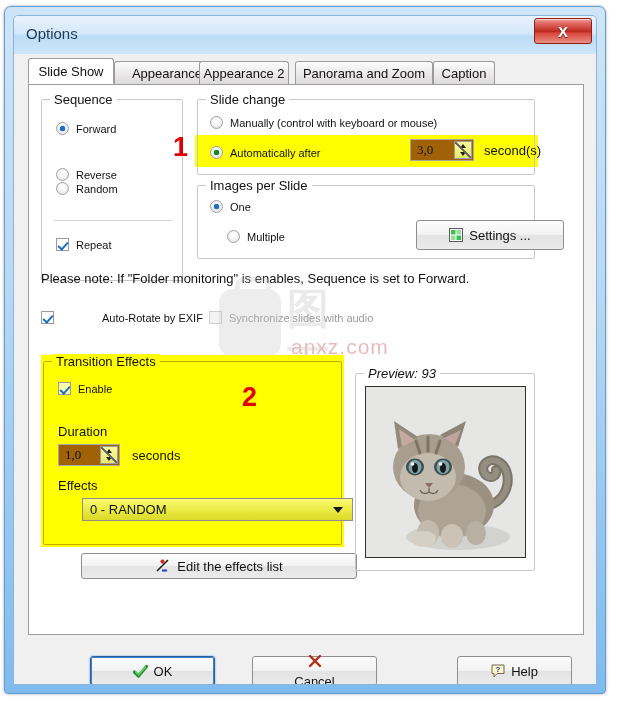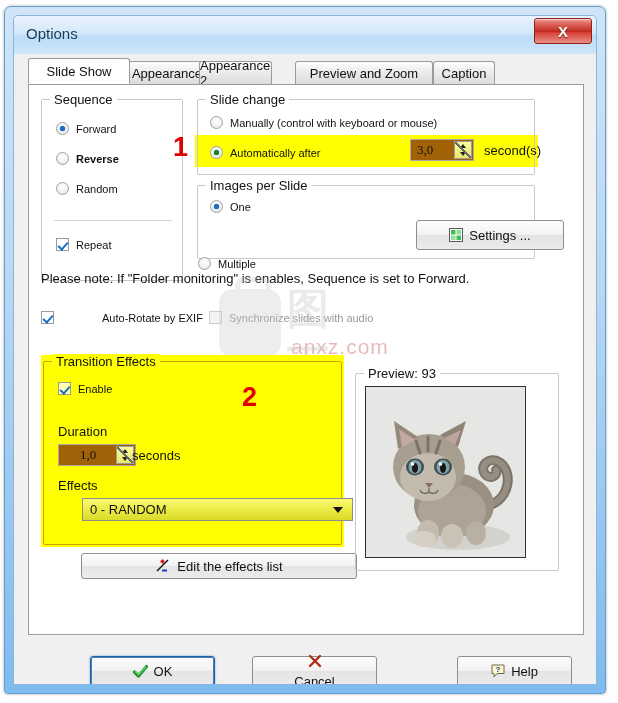--- a/index.html
+++ b/index.html
@@ -194,49 +194,49 @@
       <div class="close-btn">
         <div class="close-x">X</div>
       </div>
     </div>
 
     <div class="client">
 
       <div class="tabpanel">
 
         <div class="tabstrip">
-          <div class="tab active" style="left:0;width:102px;">
+          <div class="tab active" style="left:0;width:86px;">
             <span>Slide Show</span>
           </div>
           <div class="tab" style="left:86px;width:106px;">
             <span>Appearance</span>
           </div>
-          <div class="tab" style="left:171px;width:73px;">
+          <div class="tab" style="left:171px;width:90px;">
             <span>Appearance 2</span>
           </div>
           <div class="tab" style="left:267px;width:138px;">
-            <span>Preview and Zoom</span>
+            <span>Panorama and Zoom</span>
           </div>
           <div class="tab" style="left:405px;width:62px;">
             <span>Caption</span>
           </div>
         </div>
 
         <div class="tabbody">
 
           <div class="yellow" style="left:166px;top:50px;width:343px;height:32px;"></div>
 
           <div class="grp" style="left:12px;top:14px;width:142px;height:182px;">
             <span class="grp-title">Sequence</span>
 
             <div class="radio" style="left:14px;top:22px;">
               <span class="rdot sel"></span>
               <span class="rlabel">Forward</span>
             </div>
-            <div class="radio" style="left:14px;top:52px;font-weight:bold;">
+            <div class="radio" style="left:14px;top:68px;">
               <span class="rdot"></span>
               <span class="rlabel">Reverse</span>
             </div>
             <div class="radio" style="left:14px;top:82px;">
               <span class="rdot"></span>
               <span class="rlabel">Random</span>
             </div>
 
             <div class="hr" style="left:12px;top:120px;width:118px;"></div>
 
@@ -272,21 +272,21 @@
 
           <div class="marker" style="left:144px;top:47px;">1</div>
 
           <div class="grp" style="left:168px;top:100px;width:338px;height:74px;">
             <span class="grp-title">Images per Slide</span>
 
             <div class="radio" style="left:12px;top:14px;">
               <span class="rdot sel"></span>
               <span class="rlabel">One</span>
             </div>
-            <div class="radio" style="left:0;top:44px;margin-top:27px;">
+            <div class="radio" style="left:29px;top:44px;">
               <span class="rdot"></span>
               <span class="rlabel">Multiple</span>
             </div>
 
             <div class="btn" style="left:218px;top:34px;width:148px;height:30px;">
               <span style="display:inline-block;width:14px;height:14px;">
                 <svg width="14" height="14" viewBox="0 0 14 14">
                   <rect x="0.5" y="0.5" width="13" height="13" fill="#ffffff" stroke="#5a5a5a"></rect>
                   <rect x="2" y="2" width="4.5" height="4.5" fill="#3fbf50"></rect>
                   <rect x="7.5" y="2" width="4.5" height="4.5" fill="#8fe09a"></rect>
@@ -321,21 +321,21 @@
           <div class="grp" style="left:14px;top:276px;width:299px;height:184px;border-color:#c8a800;">
             <span class="grp-title on-yellow">Transition Effects</span>
 
             <div class="check" style="left:14px;top:20px;">
               <span class="cbox chk" style="background:#ffffb0;"></span>
               <span class="rlabel">Enable</span>
             </div>
 
             <div class="note" style="left:14px;top:62px;">Duration</div>
 
-            <div class="spin ytint" style="left:14px;top:82px;width:78px;padding-left:15px;">
+            <div class="spin ytint" style="left:14px;top:82px;width:62px;">
               <span class="sval">1,0</span>
               <span class="sbtns">
                 <span class="sbtn up"></span>
                 <span class="sbtn dn"></span>
                 <span class="slash"></span>
               </span>
             </div>
             <div class="note" style="left:88px;top:86px;">seconds</div>
 
             <div class="note" style="left:14px;top:116px;">Effects</div>
@@ -352,21 +352,21 @@
             <span style="display:inline-block;width:16px;height:16px;">
               <svg width="16" height="16" viewBox="0 0 16 16">
                 <path d="M2,13 L13,2" stroke="#111" stroke-width="1.4"></path>
                 <path d="M5.5,3.5 L9.5,3.5 M7.5,1.5 L7.5,5.5" stroke="#d81010" stroke-width="2"></path>
                 <path d="M7,12.5 L12,12.5" stroke="#1a3fc4" stroke-width="2"></path>
               </svg>
             </span>
             <span>Edit the effects list</span>
           </div>
 
-          <div class="grp" style="left:326px;top:288px;width:204px;height:198px;">
+          <div class="grp" style="left:326px;top:288px;width:180px;height:198px;font-style:italic;">
             <span class="grp-title">Preview: 93</span>
 
             <div class="preview-img" style="left:9px;top:12px;width:161px;height:172px;">
               <svg width="159" height="170" viewBox="0 0 159 170">
                 <rect width="159" height="170" fill="#e6e6e4"></rect>
                 <ellipse cx="92" cy="150" rx="52" ry="13" fill="#d2d2cf"></ellipse>
 
                 <path d="M122,118 C146,112 148,82 134,74 C124,68 114,78 120,86 C125,92 133,88 131,82" stroke="#8d8madd" fill="none"></path>
                 <path d="M121,119 C145,113 147,83 133,75 C123,69 113,79 119,87 C124,93 132,89 130,83" stroke="#7b7468" stroke-width="10" fill="none" stroke-linecap="round"></path>
                 <path d="M121,119 C145,113 147,83 133,75 C123,69 113,79 119,87 C124,93 132,89 130,83" stroke="#968e80" stroke-width="6" fill="none" stroke-linecap="round"></path>

